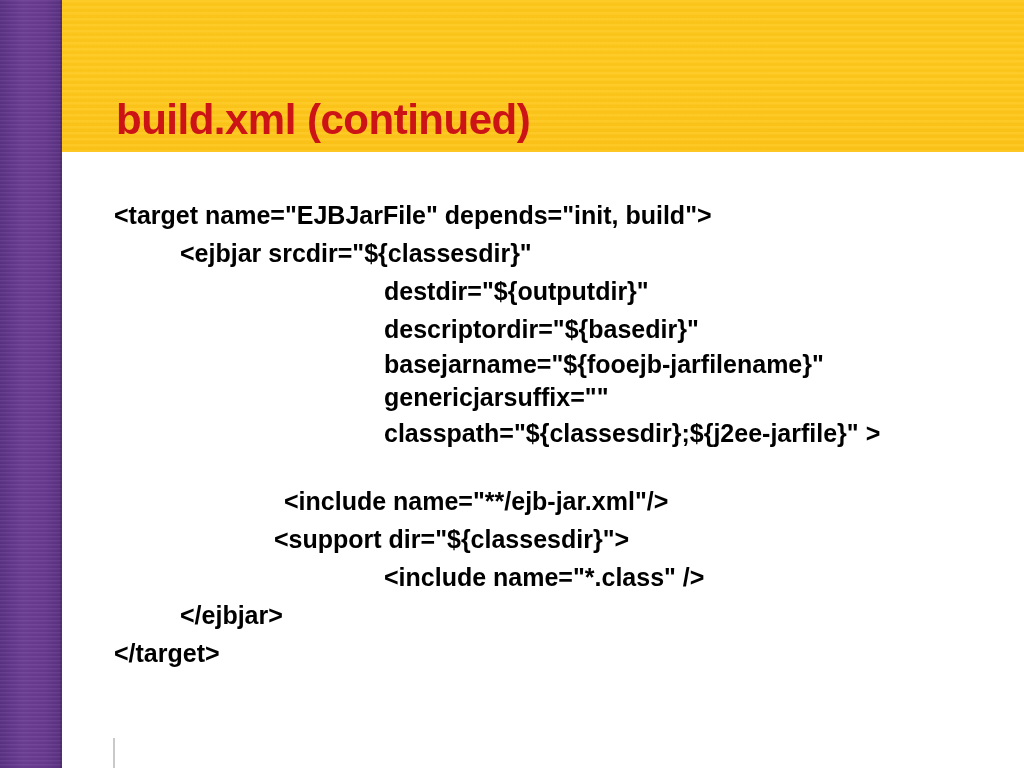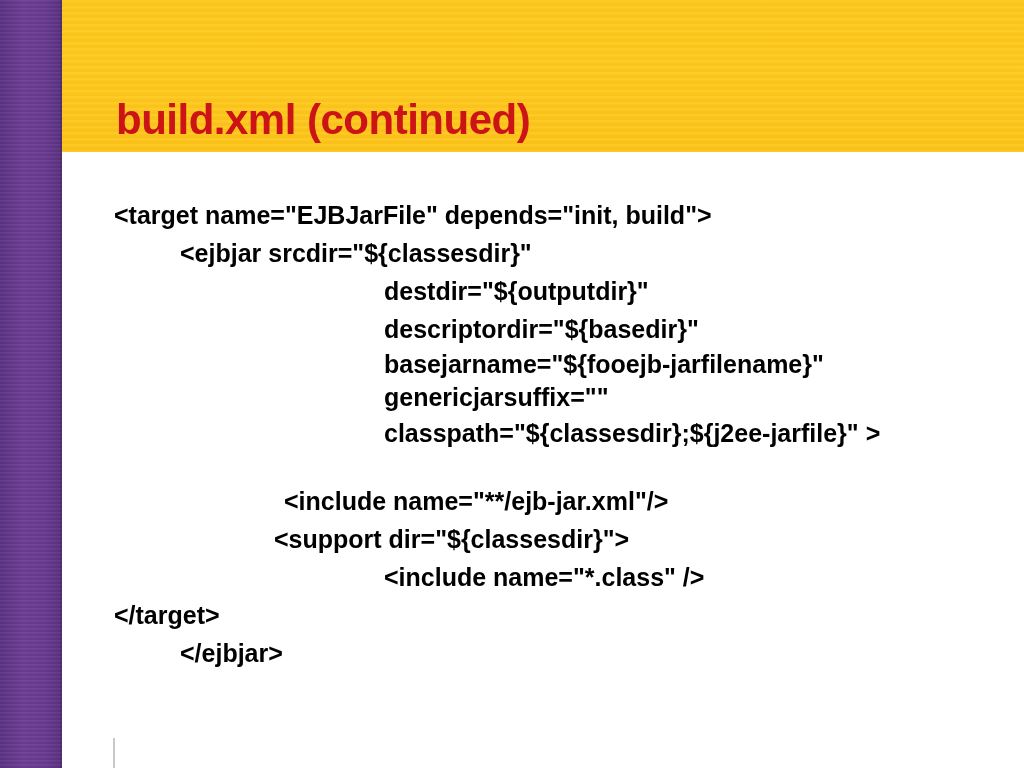--- a/index.html
+++ b/index.html
@@ -147,21 +147,21 @@
 
     <div class="code-line blank ind-0"></div>
 
     <div class="code-line ind-2b">&lt;include name="**/ejb-jar.xml"/&gt;</div>
 
     <div class="code-line ind-2">&lt;support dir="${classesdir}"&gt;</div>
 
     <div class="code-line ind-3">&lt;include name="*.class" /&gt;</div>
 
 
+    <div class="code-line ind-1">&lt;/ejbjar&gt;</div>
+
     <div class="code-line ind-0">&lt;/target&gt;</div>
-
-    <div class="code-line ind-1">&lt;/ejbjar&gt;</div>
 
   </div>
 
   <div id="text-caret-artifact"></div>
 
 </div>
 
 </body></html>

